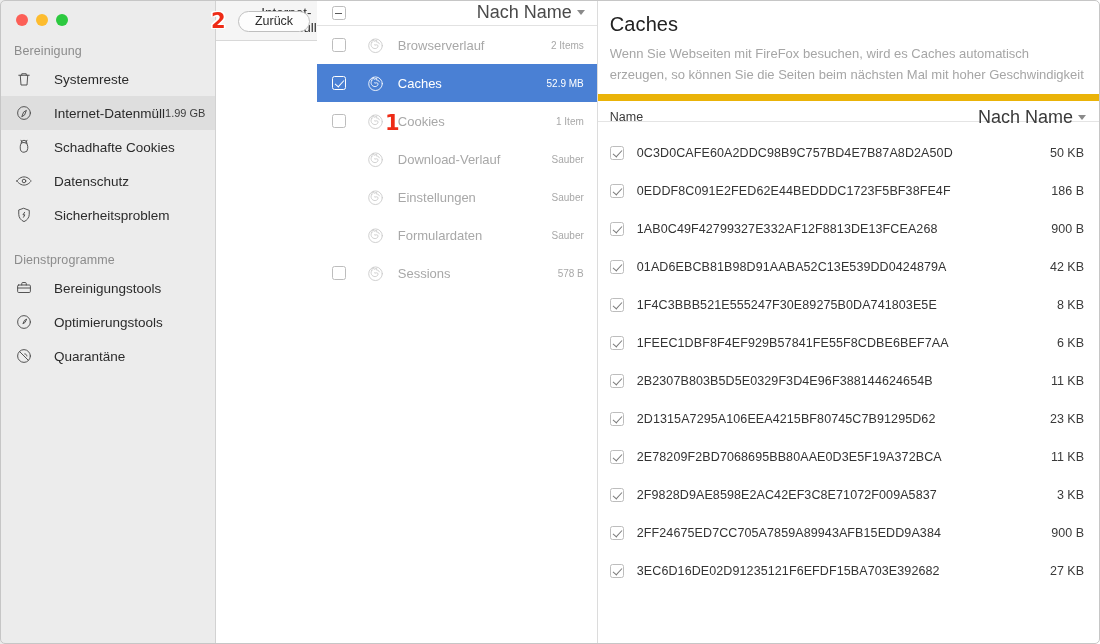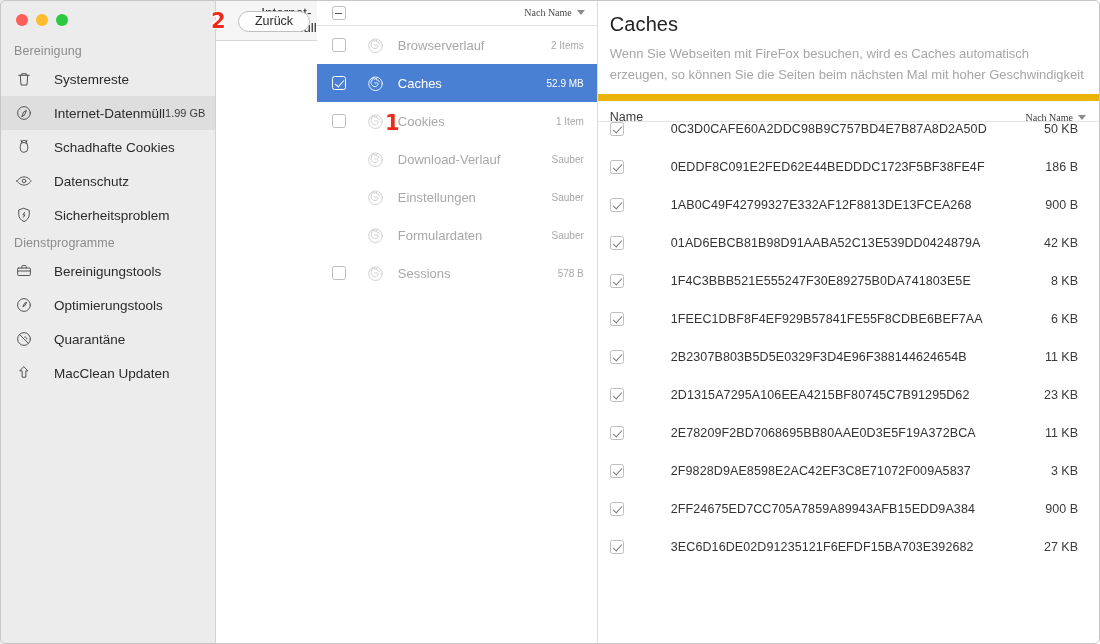--- a/index.html
+++ b/index.html
@@ -41,21 +41,21 @@
 
   .side-group-title {
     font-size: 12.5px;
     color: #8c8c8c;
     padding: 0 0 0 14px;
     height: 22px;
     line-height: 22px;
     letter-spacing: 0.1px;
   }
   .side-group-cleanup { margin-top: 40px; }
-  .side-group-utils   { margin-top: 0; }
+  .side-group-utils   { margin-top: 17px; }
 
   .side-item {
     display: flex;
     align-items: center;
     height: 34px;
     padding-left: 13px;
     padding-right: 12px;
     cursor: default;
     color: #2b2b2b;
     font-size: 13.5px;
@@ -157,27 +157,26 @@
     height: 26px;
     flex: 0 0 26px;
     display: flex;
     align-items: center;
     border-bottom: 1px solid #e2e2e2;
     padding: 0 12px 0 15px;
     background: #fff;
   }
   .sort-label {
     margin-left: auto;
-    font-size: 10px;
+    font-size: 18px;
     color: #4a4a4a;
     display: flex;
     align-items: center;
     gap: 5px;
     cursor: default;
-    font-family: Liberation Serif, serif;
   }
   .caret {
     width: 0; height: 0;
     border-left: 4px solid transparent;
     border-right: 4px solid transparent;
     border-top: 5px solid #8a8a8a;
     display: inline-block;
   }
 
   .cbox {
@@ -278,24 +277,23 @@
     font-size: 12.5px;
     color: #3a3a3a;
     justify-content: center;
   }
   .detail-colhead .sort-label { color: #3a3a3a; }
 
   .file-list { flex: 1 1 auto; overflow: hidden; }
   .file-row {
     height: 38px;
     display: flex;
-    align-items: flex-start;
-    padding: 0 22px 0 12px;
+    align-items: flex-end;
+    padding: 0 16px 0 12px;
     cursor: default;
-    gap: 34px;
   }
   .file-name {
     flex: 1 1 auto;
     margin-left: 13px;
     font-size: 12.5px;
     color: #333333;
     white-space: nowrap;
     overflow: hidden;
     letter-spacing: 0.1px;
   }
@@ -395,28 +393,20 @@
         </div>
         <div class="side-item">
           <span class="side-icon">
             <svg width="18" height="18" viewBox="0 0 24 24" fill="none" stroke="currentColor" stroke-width="1.25" stroke-linecap="round" stroke-linejoin="round">
               <circle cx="12" cy="12" r="8.5"></circle>
               <path d="M6.4 6.4l11.2 11.2"></path>
               <path d="M13 9.2c1.6 0 2.8 1.2 2.8 2.8"></path>
             </svg>
           </span>
           <span class="side-label">Quarantäne</span>
-        </div>
-        <div class="side-item">
-          <span class="side-icon">
-            <svg width="18" height="18" viewBox="0 0 24 24" fill="none" stroke="currentColor" stroke-width="1.25" stroke-linecap="round" stroke-linejoin="round">
-              <path d="M12 3.8l5.2 5.4h-2.7v8.4H9.5V9.2H6.8z"></path>
-            </svg>
-          </span>
-          <span class="side-label">MacClean Updaten</span>
         </div>
       </div>
   </aside>
 
   <section class="main">
 
     <div class="titlebar">
       <div class="back-btn">Zurück</div>
       <div class="win-title">Internet-Datenmüll</div>
     </div>

